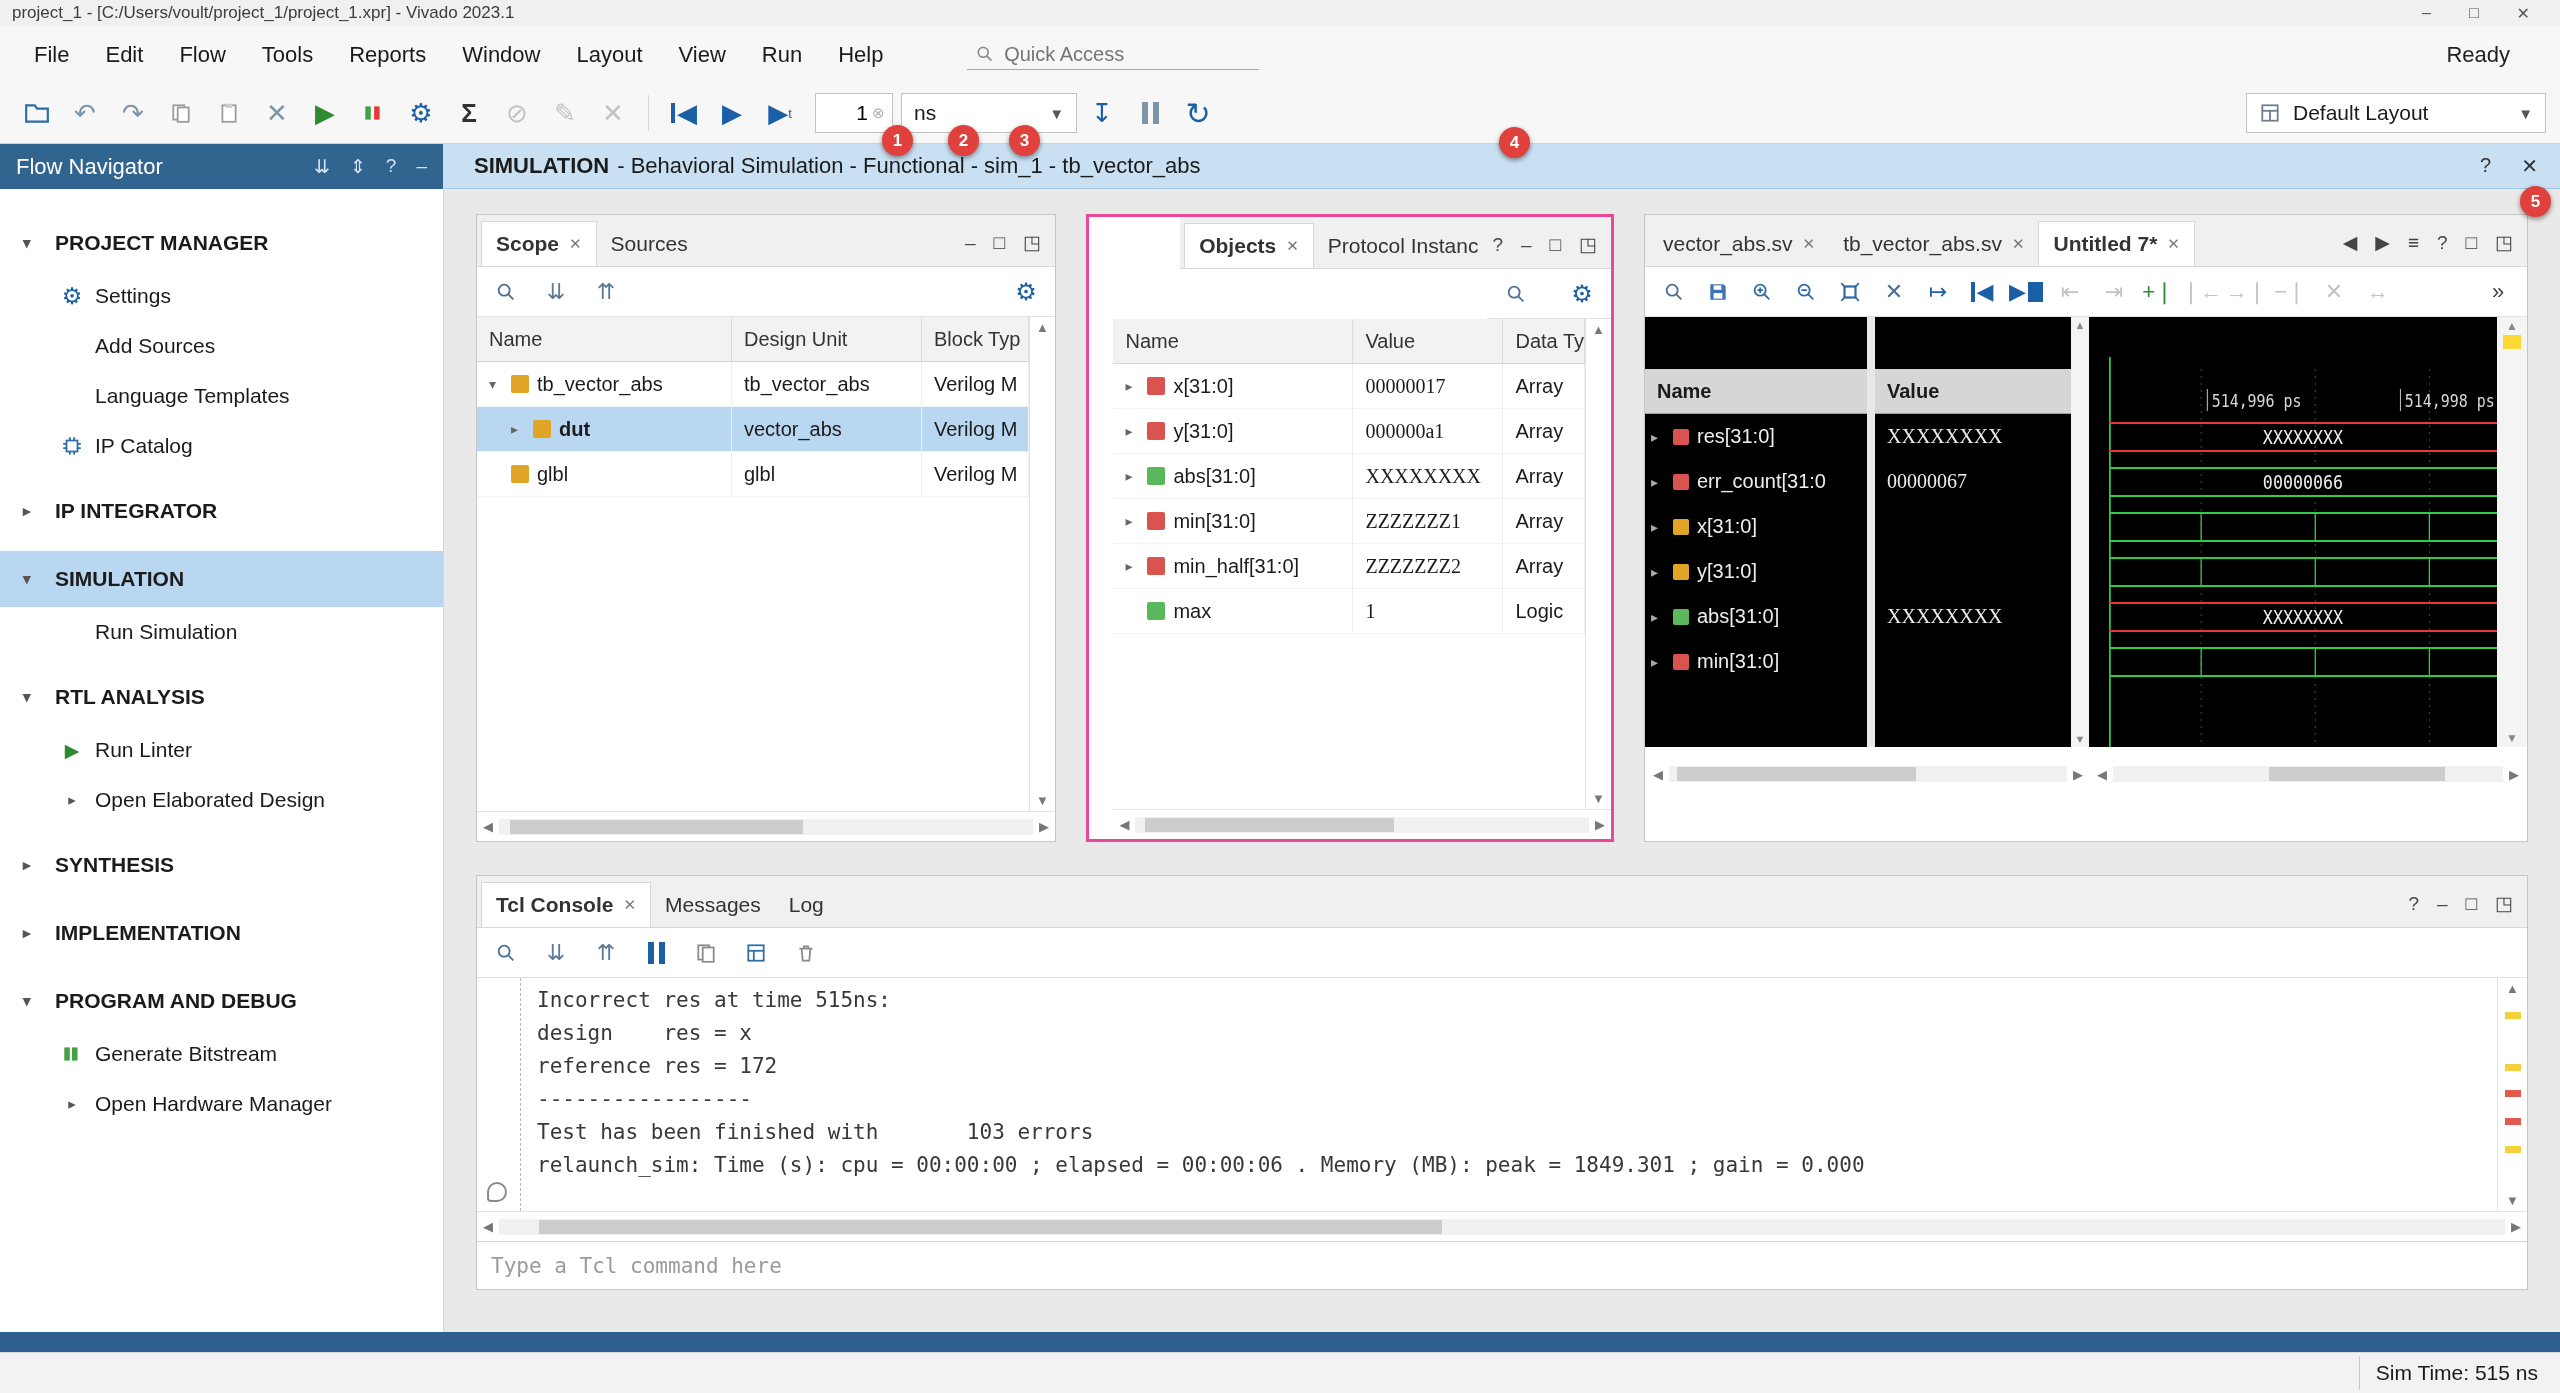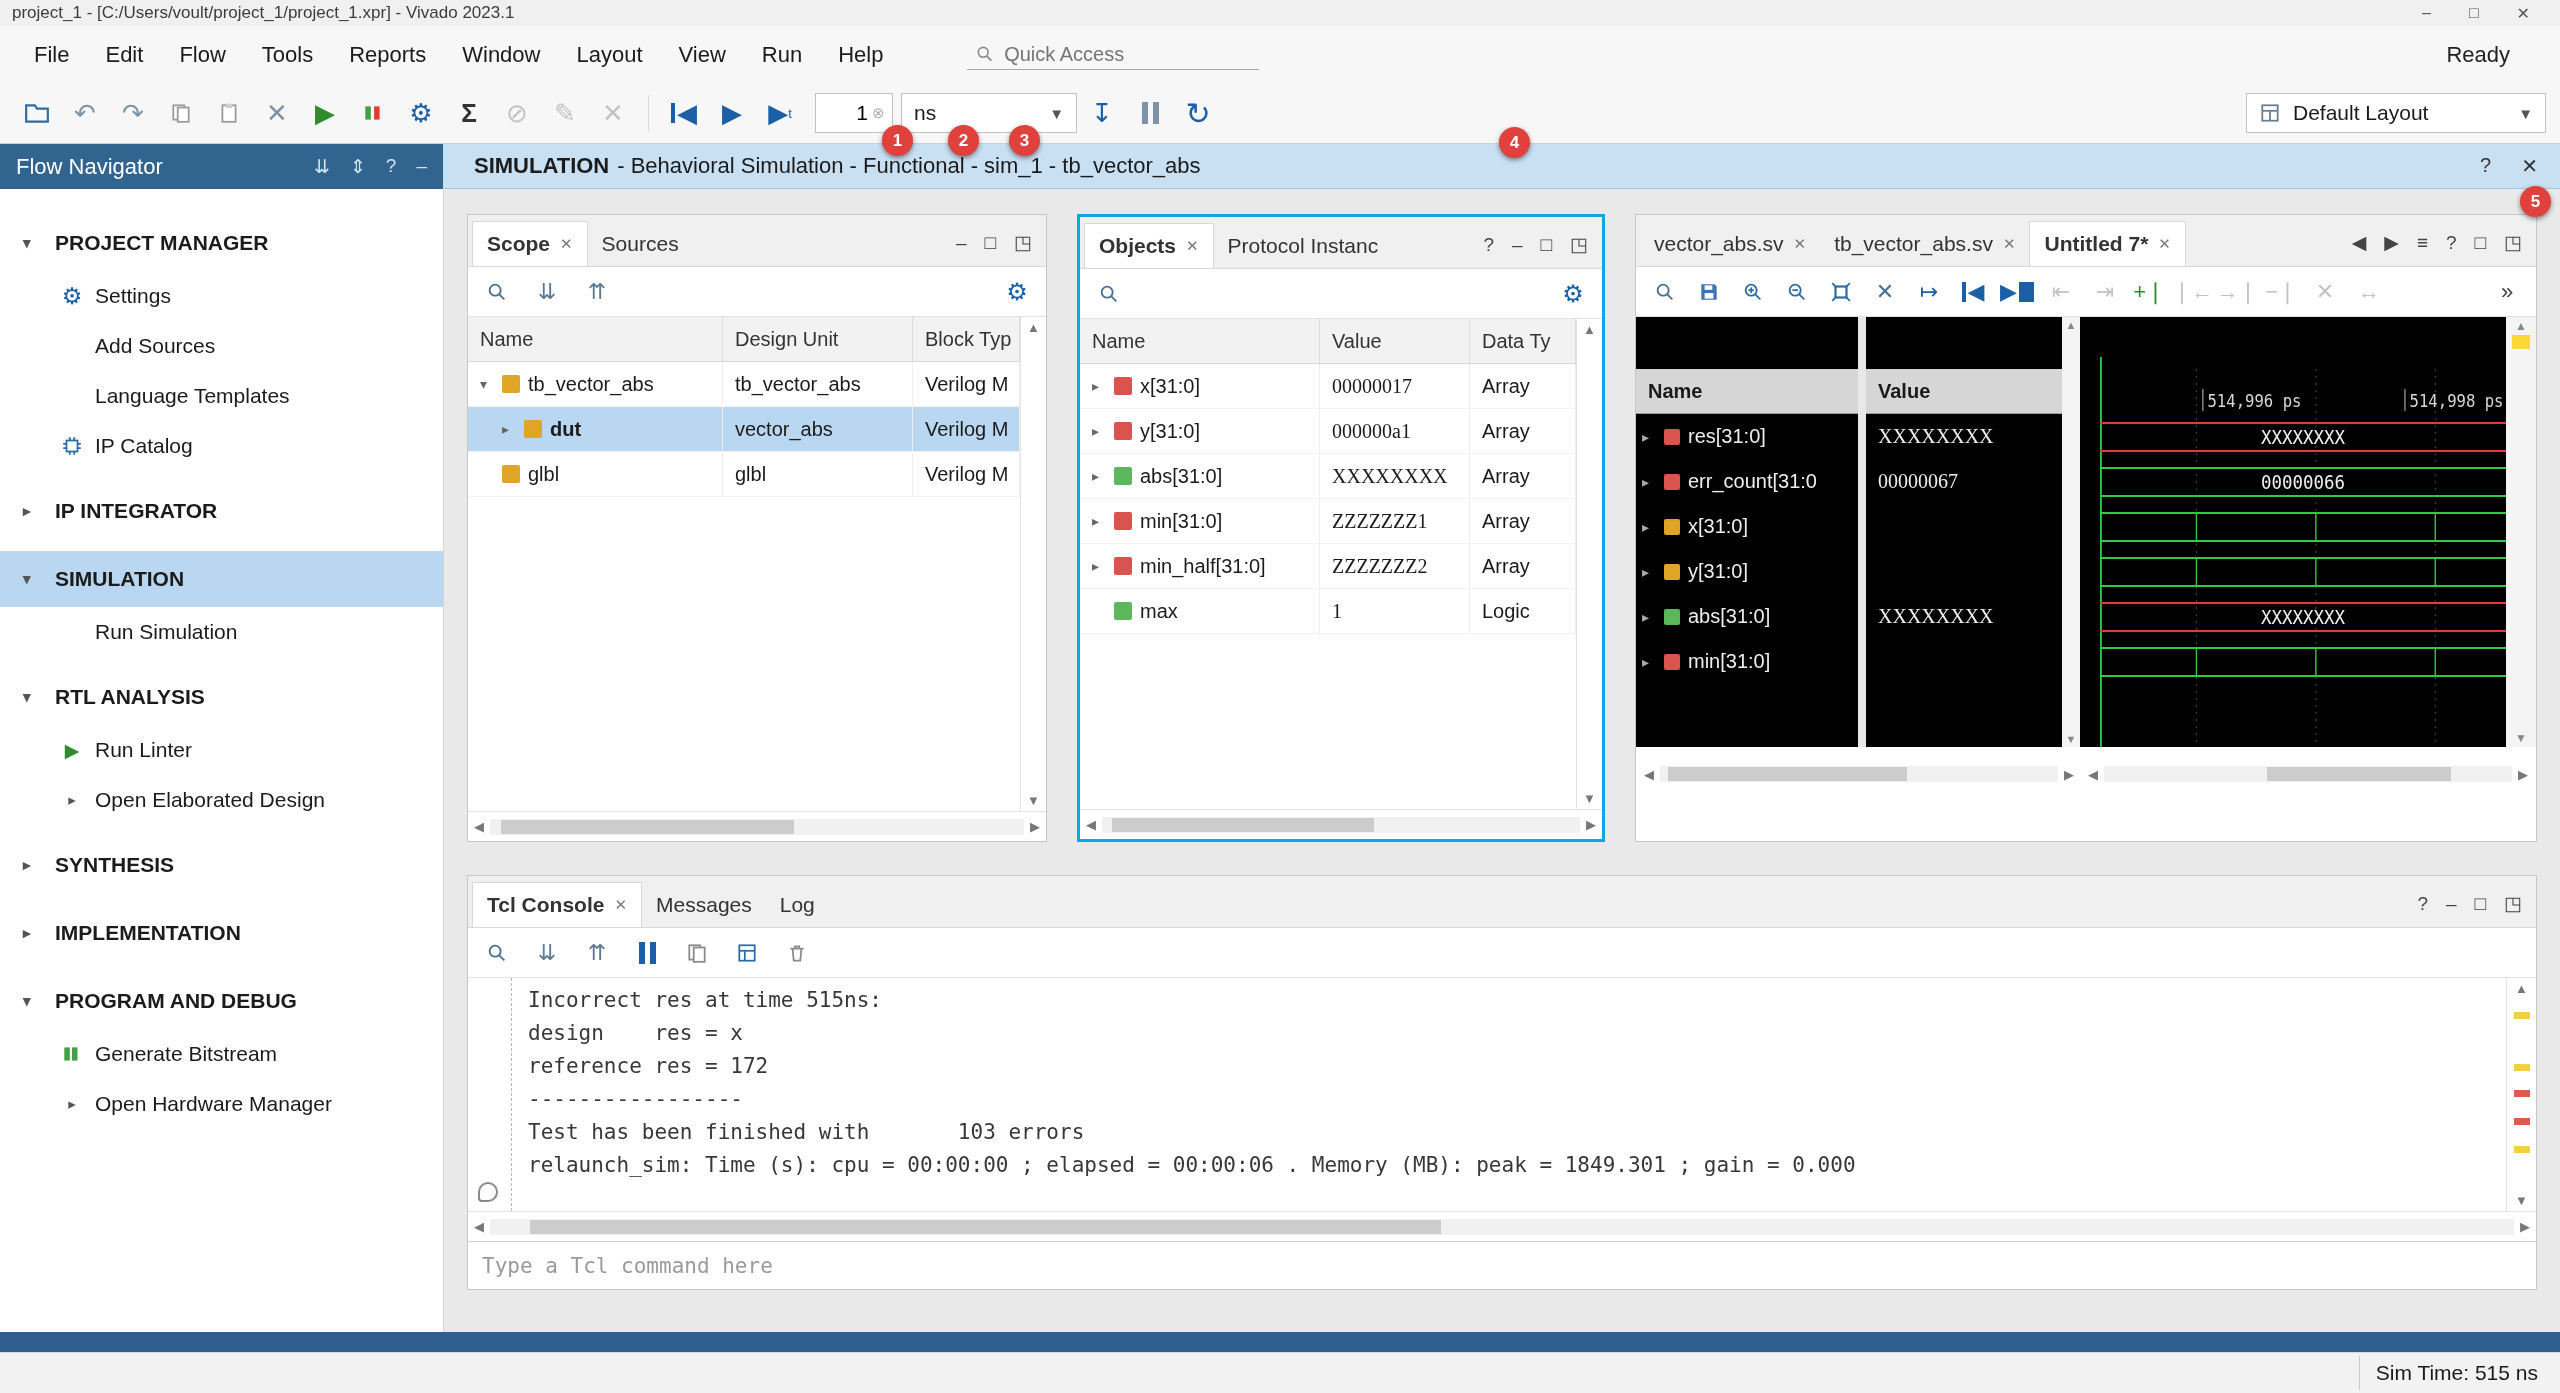--- a/index.html
+++ b/index.html
@@ -59,26 +59,26 @@
   .gear-blue { color:#1b5fa7; font-size:23px; }
   .play-green { color:#2e8b2e; font-size:19px; }
   .sel-row { background:#b9d7f1; }
 
   
   .right { flex:1; display:flex; flex-direction:column; min-width:0; }
   .sim-header { height:45px; background:#c9e0f3; border-bottom:1px solid #a5c6e1; display:flex; align-items:center; padding:0 14px 0 30px; font-size:22px; flex:0 0 auto; }
   .sim-header .rest { margin-left:8px; font-weight:normal; }
   .sim-header .hdr-right { margin-left:auto; display:flex; gap:30px; font-size:20px; color:#333; padding-right:8px; }
 
-  .workspace { flex:1; background:#e9e9e9; padding:25px 23px 0; display:flex; flex-direction:column; min-height:0; }
+  .workspace { flex:1; background:#e9e9e9; padding:25px 32px 0; display:flex; flex-direction:column; min-height:0; }
   .panels-row { height:628px; display:flex; gap:30px; flex:0 0 auto; }
 
   .panel { background:#fff; border:1px solid #c6c6c6; display:flex; flex-direction:column; min-width:0; }
   .scope-panel { width:580px; flex:0 0 auto; }
-  .objects-panel { width:528px; flex:0 0 auto; border:3px solid #0ea5e9; }
+  .objects-panel { width:528px; flex:0 0 auto; border:3px solid #ec4899;align-items:flex-end; }
   .wave-panel { flex:1; }
 
   .tabbar { height:52px; background:#f0f0f0; border-bottom:1px solid #d8d8d8; display:flex; align-items:flex-end; padding:0 4px; font-size:21px; flex:0 0 auto; }
   .tab { height:45px; display:flex; align-items:center; gap:10px; padding:0 14px; color:#333; white-space:nowrap; overflow:hidden; }
   .tab.active { background:#fff; font-weight:bold; border:1px solid #d8d8d8; border-bottom:0; }
   .tab .close { font-size:15px; color:#777; font-weight:normal; }
   .bar-right { margin-left:auto; display:flex; gap:18px; align-items:center; padding:0 10px 12px 0; color:#444; font-size:19px; }
   .bar-right span { display:flex; }
 
   .ptoolbar { height:50px; border-bottom:1px solid #e2e2e2; display:flex; align-items:center; padding:0 12px; gap:16px; flex:0 0 auto; }

